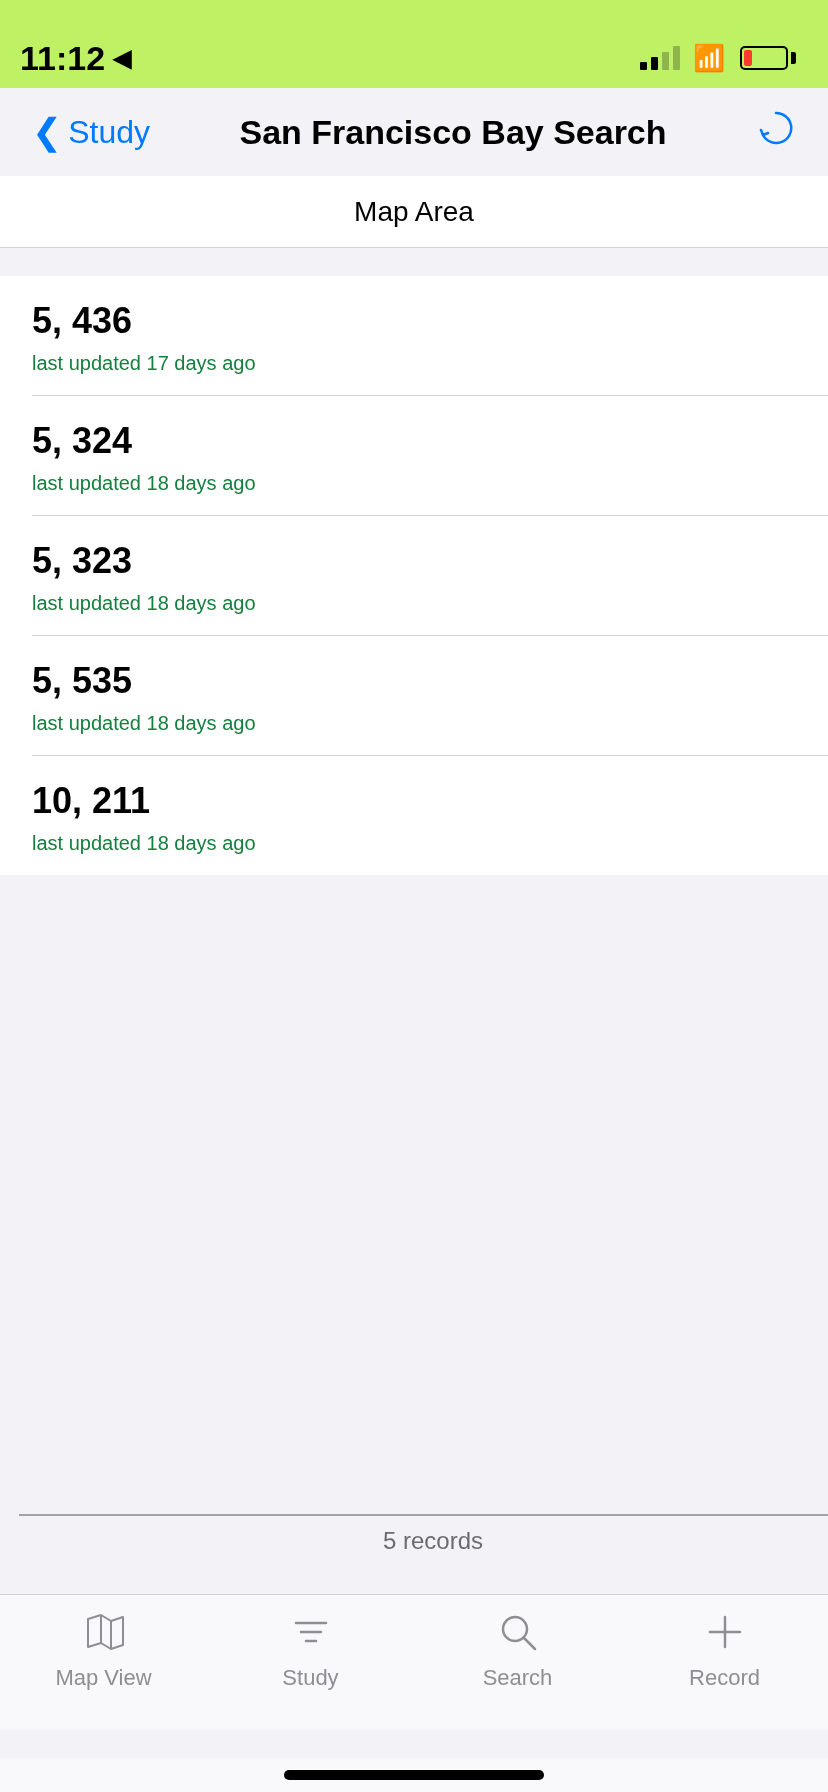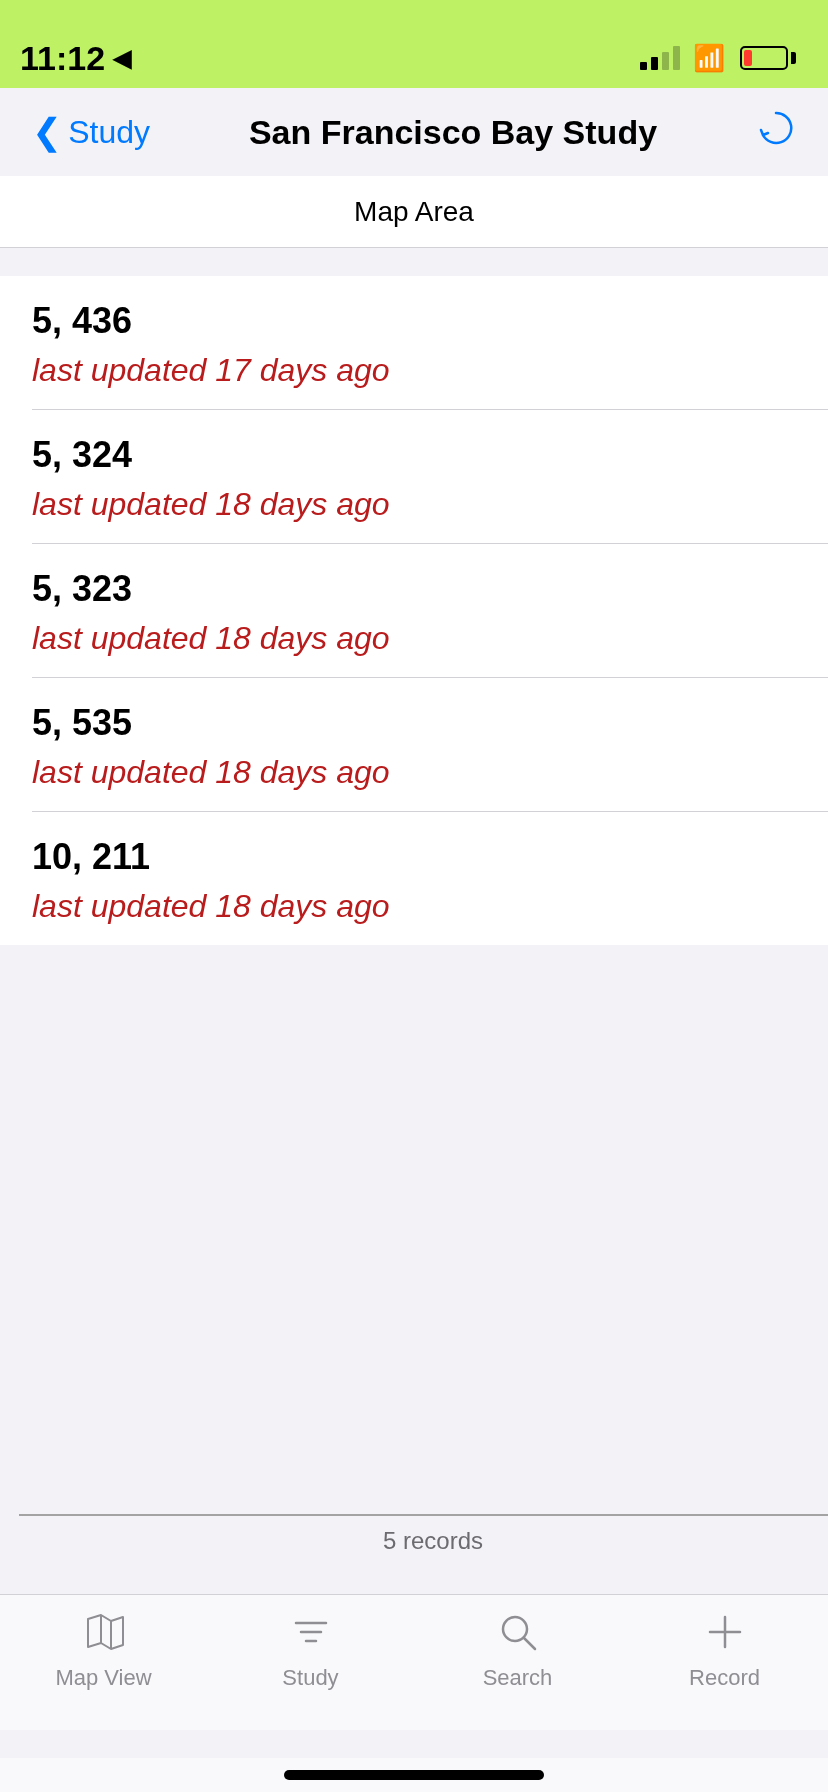--- a/index.html
+++ b/index.html
@@ -159,24 +159,23 @@
       padding: 24px 32px 0 32px;
       background: #fff;
     }
     .record-id {
       font-size: 36px;
       font-weight: 700;
       color: #000;
       padding-bottom: 10px;
     }
     .record-updated {
-      font-size: 32px;
-      color: #b91c1c;
+      font-size: 20px;
+      color: #15803d;
       padding-bottom: 20px;
-      font-style: italic;
     }
     .record-divider {
       height: 1px;
       background: #d1d1d6;
       margin: 0 0 0 32px;
     }
 
     
     .empty-area {
       width: 100%;
@@ -272,21 +271,21 @@
       <div class="battery-nub"></div>
     </div>
   </div>
 </div>
 
 <div class="nav-bar">
   <div class="nav-back">
     <span class="nav-back-chevron">❮</span>
     <span>Study</span>
   </div>
-  <div class="nav-title">San Francisco Bay Study</div>
+  <div class="nav-title">San Francisco Bay Search</div>
   <div class="nav-refresh">
     <svg width="40" height="40" viewBox="0 0 40 40" fill="none">
       <path d="M20 5 A15 15 0 1 1 7 27" stroke="#007aff" stroke-width="2.5" fill="none" stroke-linecap="round"></path>
       <polyline points="5,22 7,27 12,25" stroke="#007aff" stroke-width="2.5" fill="none" stroke-linecap="round" stroke-linejoin="round"></polyline>
     </svg>
   </div>
 </div>
 
 <div class="content-wrapper">
 

